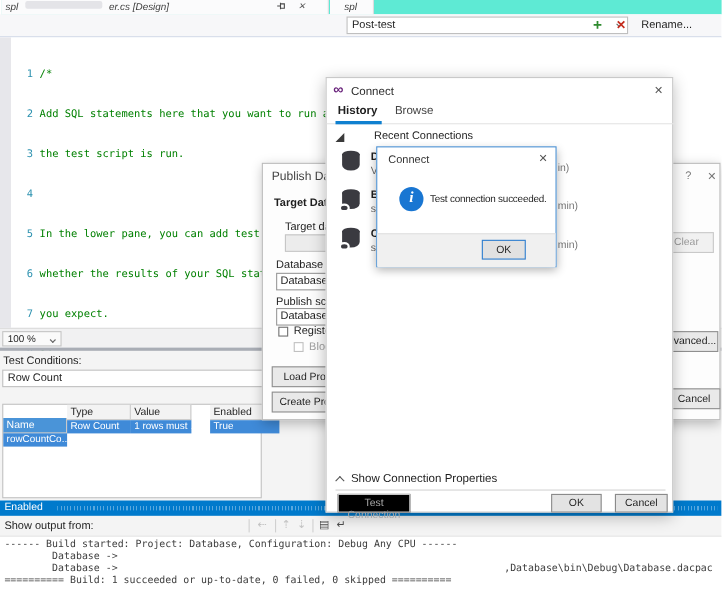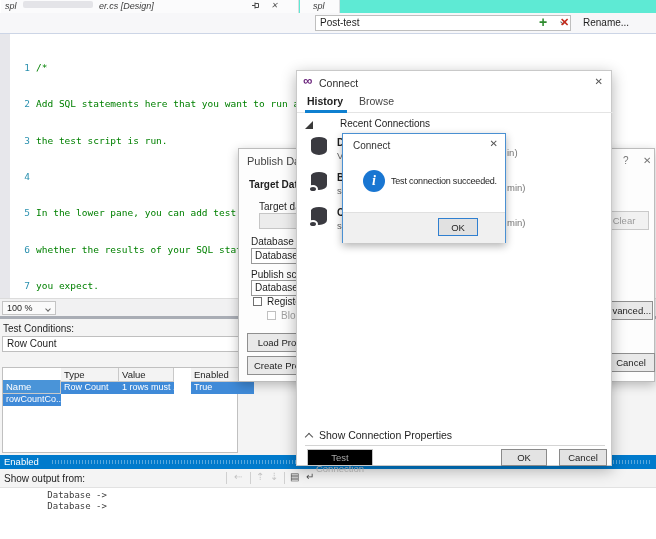--- a/index.html
+++ b/index.html
@@ -206,22 +206,24 @@
     <span class="osep" style="left:226px"></span>
     <span class="oicon dim" style="left:234px">⇠</span>
     <span class="osep" style="left:250px"></span>
     <span class="oicon dim" style="left:256px">⇡</span>
     <span class="oicon dim" style="left:270px">⇣</span>
     <span class="osep" style="left:284px"></span>
     <span class="oicon on" style="left:290px">▤</span>
     <span class="oicon on" style="left:306px">↵</span>
   </div>
   <div class="outtext">
+    <div class="oline"><span>------ Build started: Project: Database, Configuration: Debug Any CPU ------</span></div>
     <div class="oline"><span>        Database -&gt;</span></div>
-    <div class="oline"><span>        Database -&gt;</span></div>
+    <div class="oline"><span>        Database -&gt;</span><span class="opath">,Database\bin\Debug\Database.dacpac</span></div>
+    <div class="oline"><span>========== Build: 1 succeeded or up-to-date, 0 failed, 0 skipped ==========</span></div>
   </div>
 
   <div class="pubdlg" style="z-index:10">
     <div class="title">Publish Database</div>
     <span class="help">?</span>
     <span class="close">✕</span>
     <div class="sect">Target Database Settings</div>
     <div class="plabel" style="left:20px; top:52px">Target database connection:</div>
     <div class="pinput dis" style="left:20px; top:64px; width:330px"></div>
     <div class="pbtn dis" style="left:360px; top:62px; width:50px">Clear</div>

